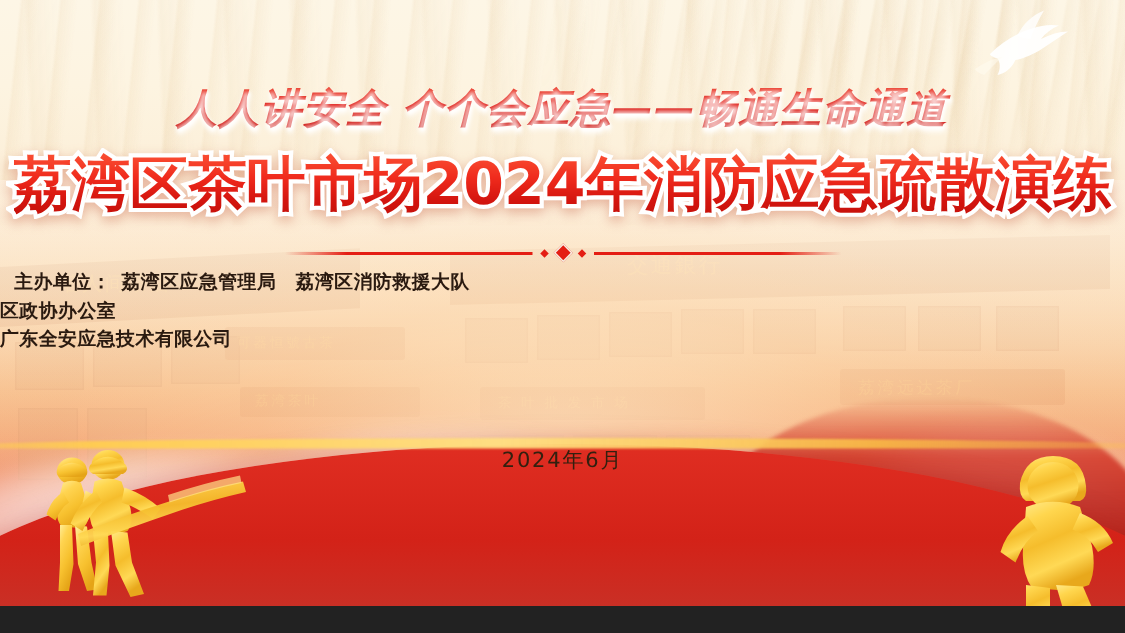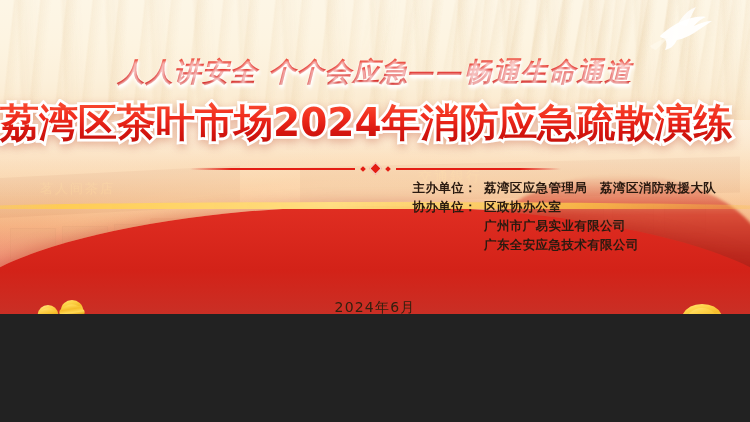--- a/index.html
+++ b/index.html
@@ -3,21 +3,21 @@
 <meta charset="utf-8">
 <style>
   html, body {
     margin: 0;
     padding: 0;
     background: #222;
   }
   #poster {
     position: relative;
     width: 750px;
-    height: 314px;
+    height: 404px;
     overflow: hidden;
     font-family: "Liberation Sans", "DejaVu Sans", sans-serif;
     background: #8b5cf6;
   }
 
   
   .bg-base {
     position: absolute;
     inset: 0;
     background:
@@ -161,21 +161,21 @@
     background-clip: text;
     -webkit-text-fill-color: transparent;
     text-shadow: 0 2px 3px rgba(255,255,255,0.85);
     filter: drop-shadow(1px 2px 1px rgba(255,255,255,0.9));
     white-space: nowrap;
   }
 
   .main-title {
     position: absolute;
     top: 96px; left: 0; right: 0;
-    text-align: left;
+    text-align: center;
     font-family: "DejaVu Sans", "Liberation Sans", sans-serif;
     font-size: 39px;
     font-weight: bold;
     letter-spacing: 0px;
     white-space: nowrap;
     color: #e31e14;
     -webkit-text-stroke: 5px #ffffff;
     paint-order: stroke fill;
     filter: drop-shadow(0 3px 4px rgba(190,70,40,0.35));
   }
@@ -225,21 +225,21 @@
 
   
   .orgs {
     position: absolute;
     top: 178px; left: 0; right: 0;
     text-align: center;
     font-family: "DejaVu Sans", "Liberation Sans", sans-serif;
   }
   .org-row {
     display: flex;
-    justify-content: flex-end;
+    justify-content: flex-start;
     align-items: baseline;
     font-size: 12.5px;
     font-weight: bold;
     color: #2a1a10;
     line-height: 19px;
     letter-spacing: 0.4px;
     white-space: nowrap;
   }
   .org-label {
     width: 74px;
@@ -418,25 +418,23 @@
       <span class="dia sm"></span>
       <span class="line right"></span>
     </div>
 
     <div class="orgs">
       <div class="org-row">
         <span class="org-label">主办单位：</span>
         <span class="org-value">荔湾区应急管理局　荔湾区消防救援大队</span>
       </div>
       <div class="org-row">
-        <span class="org-label">协办单位：</span>
         <span class="org-value">区政协办公室</span>
       </div>
       <div class="org-row">
-        <span class="org-value">广州市广易实业有限公司</span>
       </div>
       <div class="org-row">
         <span class="org-value">广东全安应急技术有限公司</span>
       </div>
     </div>
 
     <div class="footer">
       <div class="date">2024年6月</div>
     </div>
 

